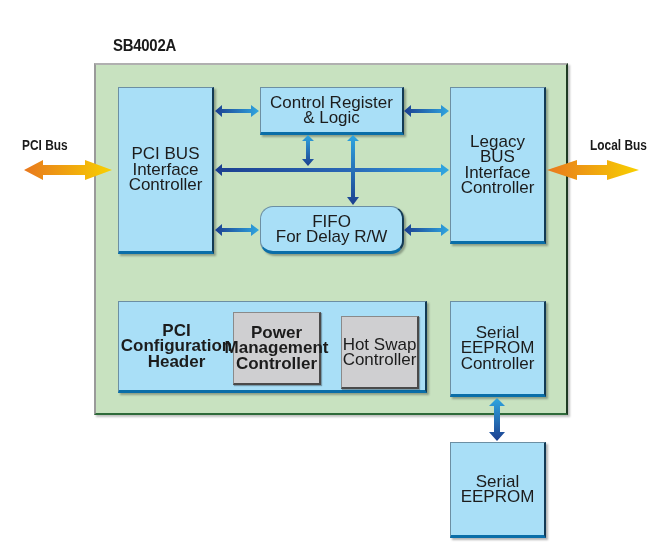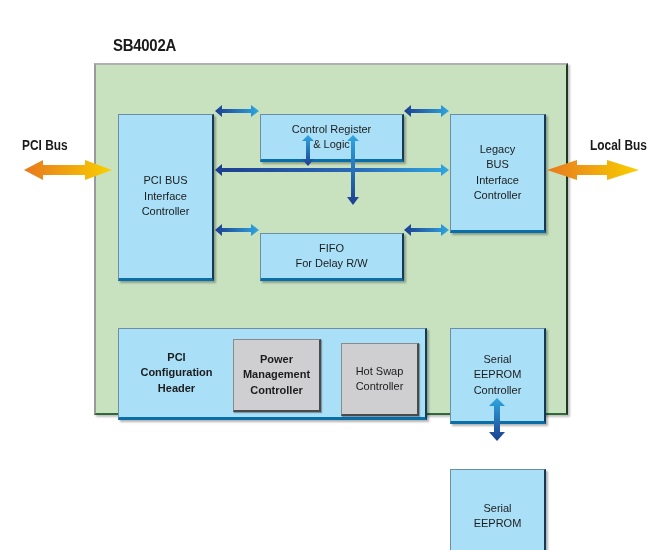--- a/index.html
+++ b/index.html
@@ -11,21 +11,21 @@
   .bus-label { font-size: 14px; font-weight: bold; color: #1a1a1a; transform: scaleX(0.85); transform-origin: left top; }
   .chip { left: 94px; top: 63px; width: 474px; height: 352px; background: #c8e2c0;
           border-left: 2px solid #9a9a9a; border-top: 2px solid #b0b0b0;
           border-right: 2px solid #1f3a24; border-bottom: 2px solid #2f6b3a;
           box-sizing: border-box; box-shadow: 2px 2px 2px rgba(0,0,0,0.25); }
   .block { background: #a9dff7; box-sizing: border-box;
            border-left: 1px solid #6c8fa3; border-top: 1px solid #6c8fa3;
            border-right: 2px solid #123a55; border-bottom: 3px solid #0a6ea8;
            box-shadow: 2px 2px 2px rgba(0,0,0,0.3);
            display: flex; align-items: center; justify-content: center; text-align: center;
-           font-size: 11px; line-height: 15.5px; color: #1c1c1c; margin-top: 27px; }
+           font-size: 17px; line-height: 15.5px; color: #1c1c1c; }
   .gray { background: #cfcfd1; border-left: 1px solid #8a8a8a; border-top: 1px solid #8a8a8a;
           border-right: 2px solid #4a4a4a; border-bottom: 2px solid #4a4a4a; box-shadow: 1px 1px 1px rgba(0,0,0,0.3); }
   .txt { white-space: pre-line; }
   svg.wires { position: absolute; left: 0; top: 0; }
 </style>
 </head>
 <body>
 
 <div class="abs title">SB4002A</div>
 
@@ -33,25 +33,25 @@
 
 <div class="abs block" style="left:118px; top:87px; width:96px; height:167px;">
   <span class="txt">PCI BUS
 Interface
 Controller</span>
 </div>
 <div class="abs block" style="left:260px; top:87px; width:144px; height:48px;">
   <span class="txt">Control Register
 &amp; Logic</span>
 </div>
-<div class="abs block" style="left:260px; top:206px; width:144px; height:48px;">
+<div class="abs block" style="left:260px; top:206px; width:144px; height:48px;border-radius:13px;">
   <span class="txt">FIFO
 For Delay R/W</span>
 </div>
-<div class="abs block" style="left:450px; top:87px; width:96px; height:119px;">
+<div class="abs block" style="left:450px; top:87px; width:96px; height:157px;">
   <span class="txt">Legacy
 BUS
 Interface
 Controller</span>
 </div>
 
 <div class="abs block" style="left:118px; top:301px; width:309px; height:92px; justify-content:flex-start;">
   <span class="txt" style="width:115px; display:inline-block;font-weight:bold;">PCI
 Configuration
 Header</span>

